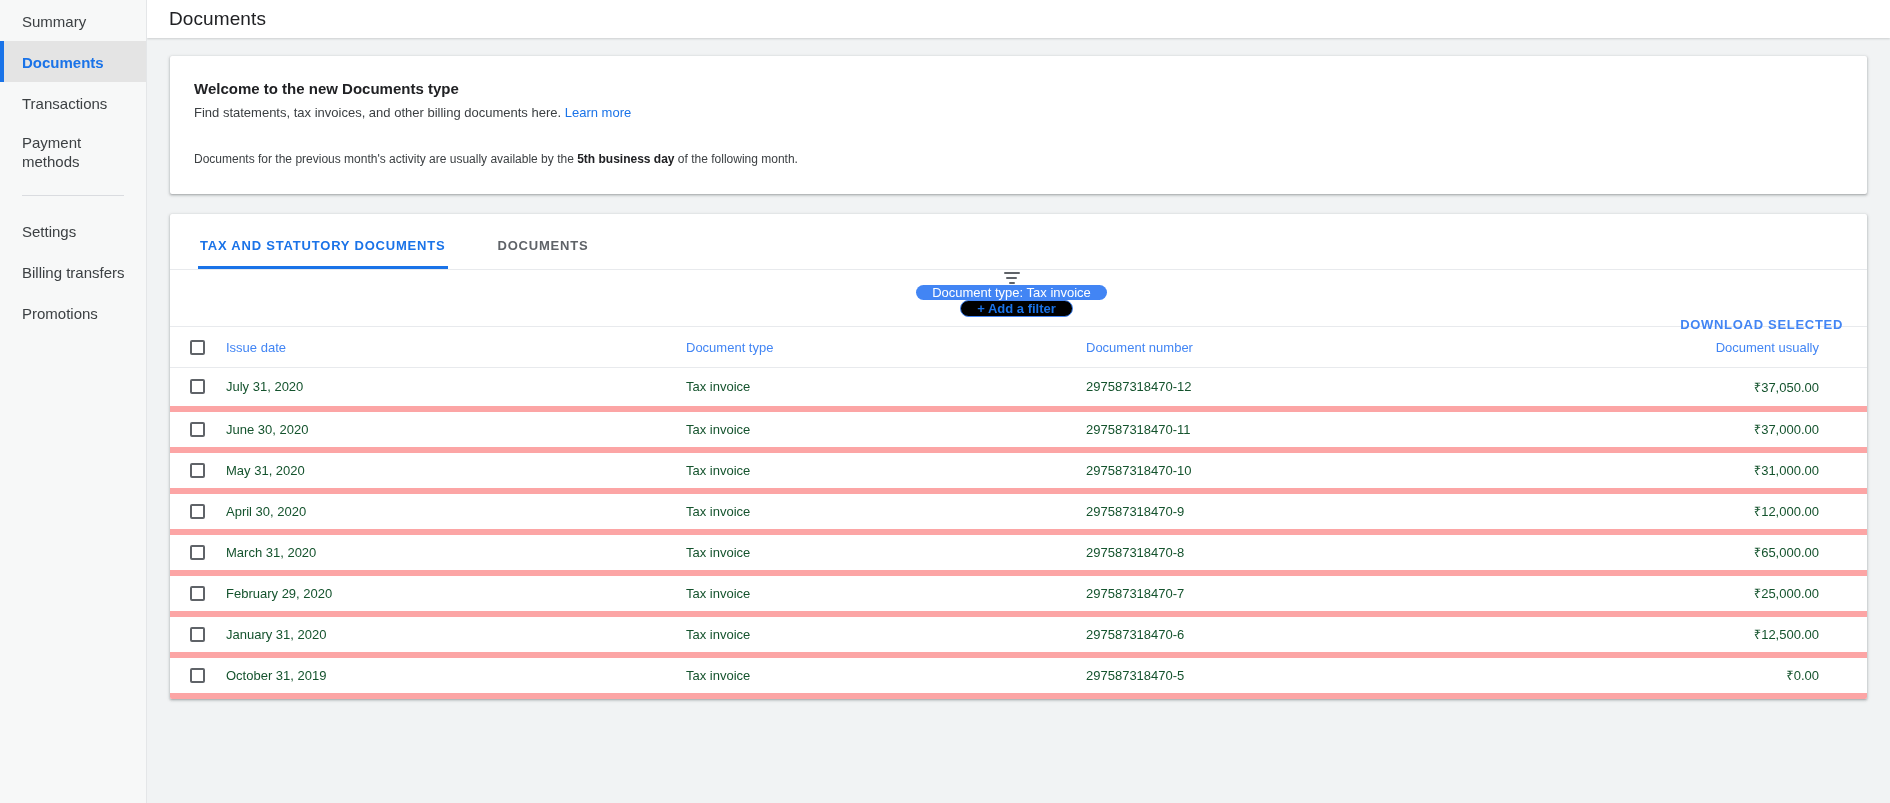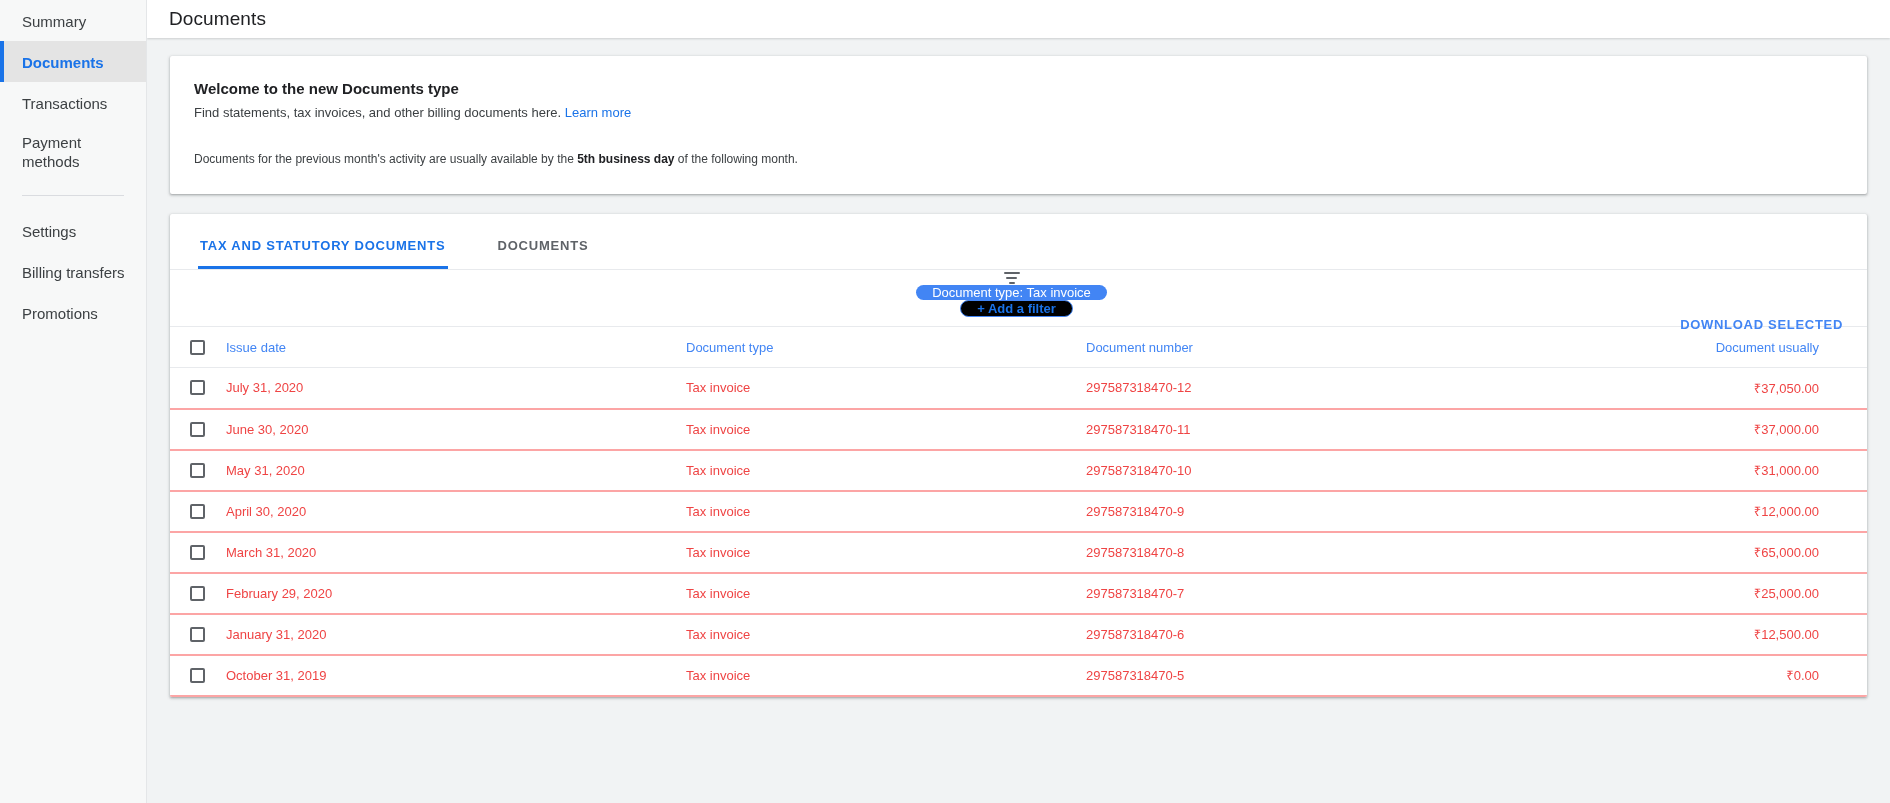--- a/index.html
+++ b/index.html
@@ -235,22 +235,22 @@
   table.docs thead th {
     height: 41px;
     border-top: 1px solid #e8eaed;
     border-bottom: 1px solid #e8eaed;
     color: #4285f4;
     font-weight: normal;
     padding: 0;
   }
   table.docs tbody td {
     height: 41px;
-    border-bottom: 2px solid #fca5a5;
-    color: #ef4444;
+    border-bottom: 6px solid #fca5a5;
+    color: #14532d;
     padding: 0;
   }
   .col-cb    { width: 56px; padding-left: 20px !important; }
   .col-date  { width: 460px; }
   .col-type  { width: 400px; }
   .col-num   { width: 455px; }
   .col-amt   { width: 300px; text-align: right !important; padding-right: 22px !important; }
   .col-act   { width: 150px; text-align: right !important; padding-right: 24px !important; }
   thead .col-act { color: #5f6368 !important; font-weight: normal !important; }
 

